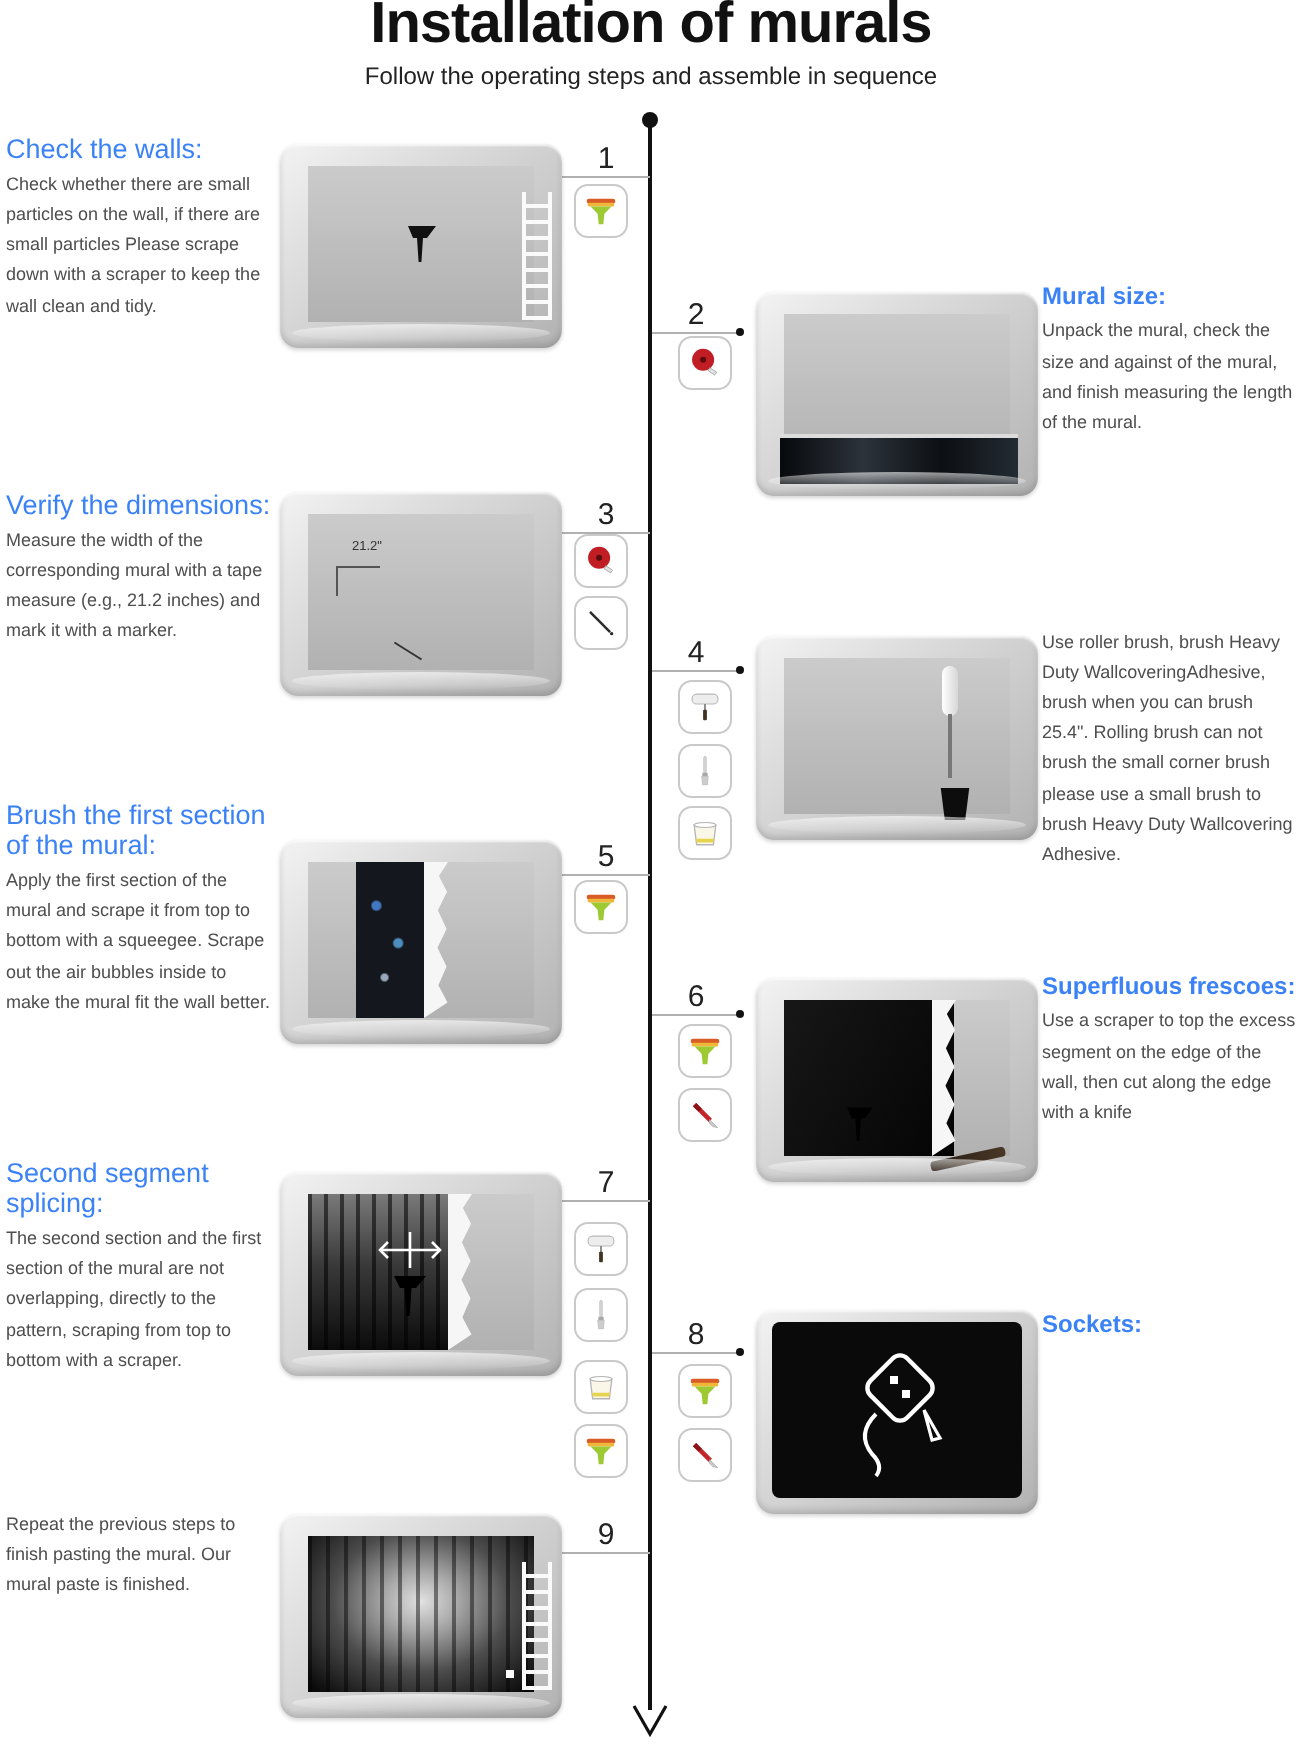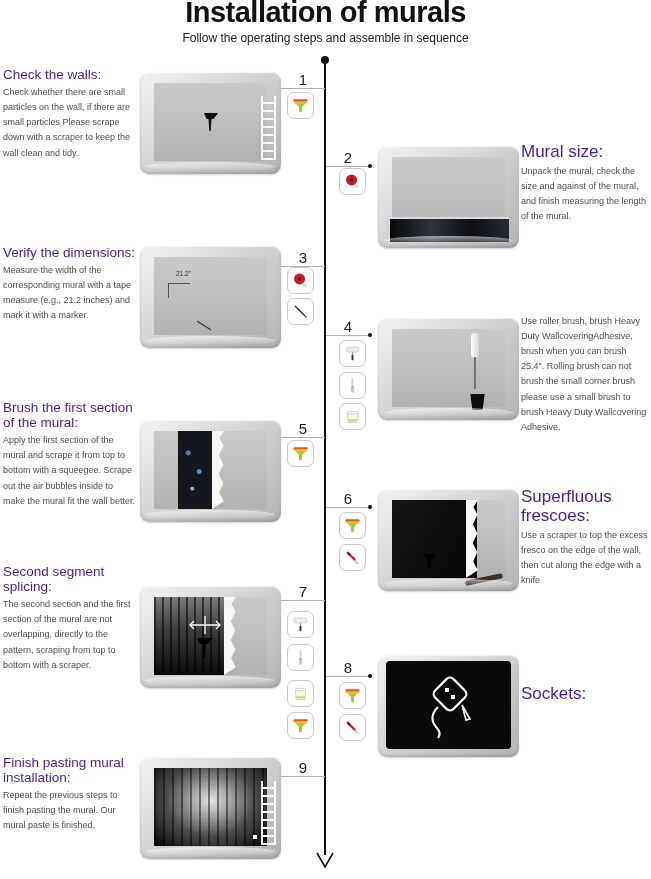--- a/index.html
+++ b/index.html
@@ -11,23 +11,23 @@
             font-size:12px;color:#222;}
   
   .vline{position:absolute;left:324px;top:61px;width:2px;height:794px;background:#111;}
   .vdot{position:absolute;left:321px;top:56px;width:8px;height:8px;border-radius:50%;background:#111;}
   .varrow{position:absolute;left:316px;top:851px;}
   .tick{position:absolute;height:1px;background:#b0b0b0;}
   .tdot{position:absolute;width:4px;height:4px;border-radius:50%;background:#111;}
   .num{position:absolute;width:44px;text-align:center;font-size:15px;color:#222;}
   
   .tb{position:absolute;}
-  .tb h2{margin:0 0 3px 0;font-size:13.5px;font-weight:400;color:#4c1d95;line-height:1.12;}
+  .tb h2{margin:0 0 3px 0;font-size:13.5px;font-weight:400;color:#3b82f6;line-height:1.12;}
   .tb p{margin:0;font-size:9px;color:#4e4e4e;line-height:1.68;}
-  .tb.right h2{font-size:17px;}
+  .tb.right h2{font-size:12px;font-weight:bold;}
   
   .tool{position:absolute;width:27px;height:27px;border:1px solid #c9c9c9;border-radius:7px;
         background:#fff;display:flex;align-items:center;justify-content:center;box-sizing:border-box;}
   
   .room{position:absolute;width:141px;height:102px;border-radius:9px;overflow:hidden;
         background:linear-gradient(140deg,#f3f3f3 0%,#dedede 30%,#b2b2b2 100%);
         box-shadow:inset 0 -2px 3px rgba(0,0,0,.15), inset 0 1px 1px rgba(255,255,255,.8), 0 1px 2px rgba(0,0,0,.18);}
   .wall{position:absolute;left:14px;top:11px;right:14px;bottom:13px;
         background:linear-gradient(180deg,#cbcbcb,#b1b1b1);}
   .floor{position:absolute;left:6px;right:6px;bottom:3px;height:9px;border-radius:50%;
@@ -132,31 +132,30 @@
   </div>
   <div class="tb right" style="left:521px;top:314px;width:129px">
     <p>Use roller brush, brush Heavy Duty WallcoveringAdhesive, brush when you can brush 25.4". Rolling brush can not brush the small corner brush please use a small brush to brush Heavy Duty Wallcovering Adhesive.</p>
   </div>
   <div class="tb left" style="left:3px;top:400px;width:134px">
     <h2>Brush the first section of the mural:</h2>
     <p>Apply the first section of the mural and scrape it from top to bottom with a squeegee. Scrape out the air bubbles inside to make the mural fit the wall better.</p>
   </div>
   <div class="tb right" style="left:521px;top:487px;width:128px">
     <h2>Superfluous frescoes:</h2>
-    <p>Use a scraper to top the excess fresco on the edge of the wall, then cut along the edge with a knife</p>
-  </div>
-  <div class="tb left" style="left:3px;top:564px;width:134px">
+    <p>Use a scraper to top the excess segment on the edge of the wall, then cut along the edge with a knife</p>
+  </div>
+  <div class="tb left" style="left:3px;top:579px;width:134px">
     <h2>Second segment splicing:</h2>
     <p>The second section and the first section of the mural are not overlapping, directly to the pattern, scraping from top to bottom with a scraper.</p>
   </div>
-  <div class="tb right" style="left:521px;top:684px;width:128px">
+  <div class="tb right" style="left:521px;top:656px;width:128px">
     <h2>Sockets:</h2>
   </div>
   <div class="tb left" style="left:3px;top:755px;width:134px">
-    <h2>Finish pasting mural installation:</h2>
     <p>Repeat the previous steps to finish pasting the mural. Our mural paste is finished.</p>
   </div>
 
   <div class="tool" style="left:287px;top:92px">
     <svg viewBox="0 0 20 20" width="19" height="19">
         <rect x="2.5" y="3.5" width="15" height="2.6" rx="1.2" fill="#d95b25"></rect>
         <rect x="3" y="5.6" width="14" height="2" rx="0.8" fill="#f0b63a"></rect>
         <path d="M4.5 7.6 L15.5 7.6 L11.8 11.4 L11.2 17 L8.8 17 L8.2 11.4 Z" fill="#9dc932"></path>
       </svg>
   </div>

